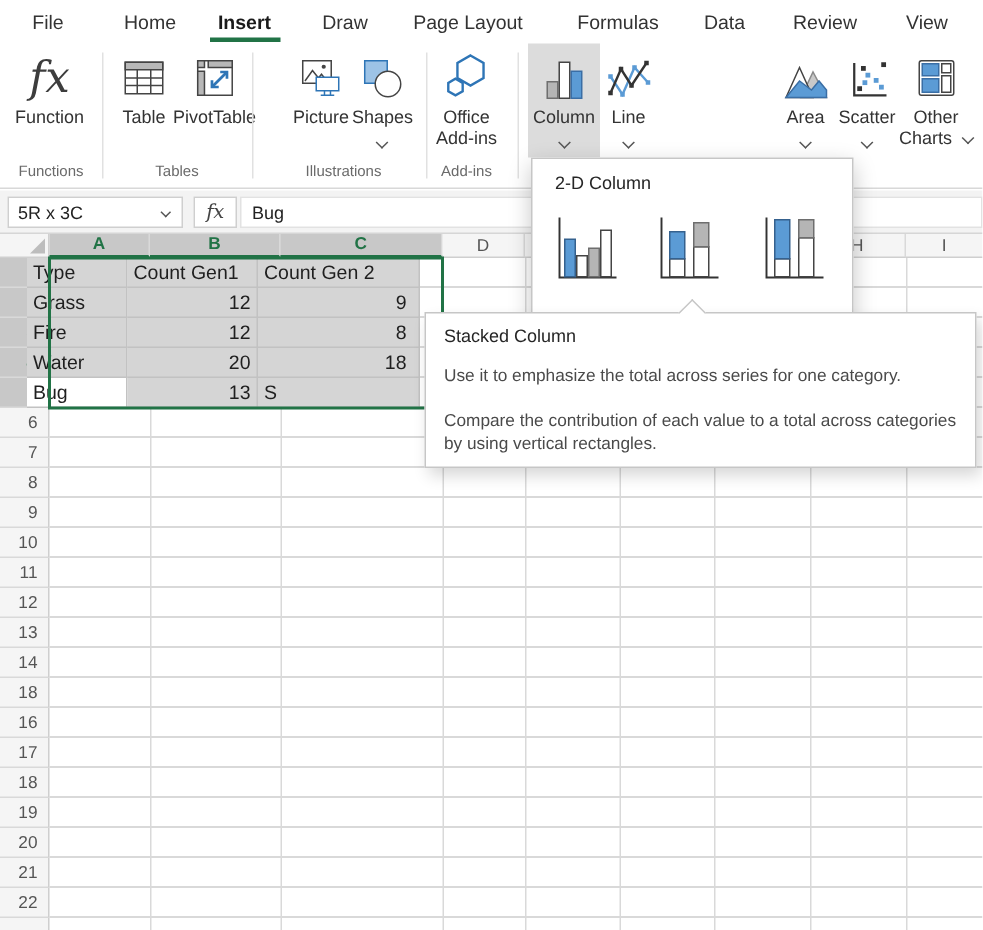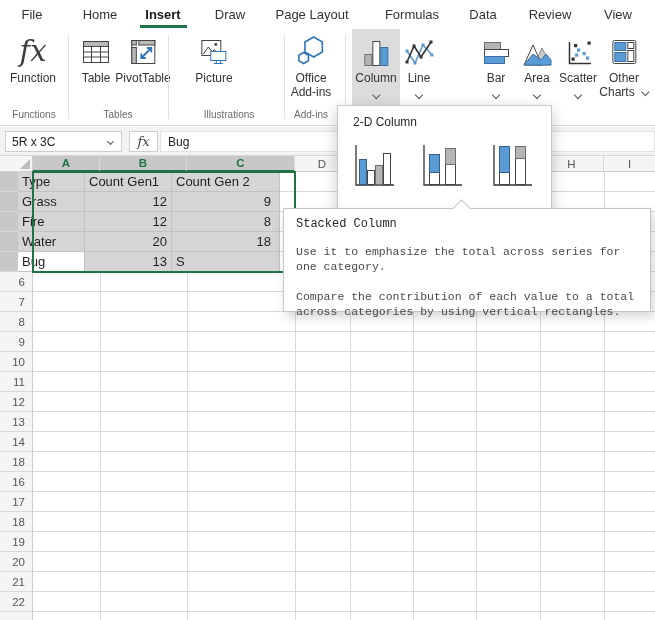--- a/index.html
+++ b/index.html
@@ -65,29 +65,29 @@
   .cell { height:20px; line-height:19px; font-size:13px; color:#1f1f1f; background:#d5d5d5;
           border-right:1px solid #c2c2c2; border-bottom:1px solid #c2c2c2; padding:0 4px;
           overflow:hidden; white-space:nowrap; }
   .w-a { width:67px; } .w-b { width:87px; } .w-c { width:108px; }
   .cell.num { text-align:right; }
   .cell.active { background:#fff; }
   .selbox { position:absolute; left:32px; top:15px; width:264px; height:102px;
             border:2px solid #217346; pointer-events:none; z-index:2; }
 
   
-  .dropdown { position:absolute; left:337px; top:105px; width:215px; height:115px; background:#fff;
+  .dropdown { position:absolute; left:354px; top:105px; width:215px; height:115px; background:#fff;
               border:1px solid #c6c6c6; box-shadow:0 5px 14px rgba(0,0,0,.22); z-index:5; }
   .dd-title { position:absolute; left:15px; top:9px; font-size:12px; color:#262626; }
   .thumb { position:absolute; top:33px; width:48px; height:54px; cursor:default; }
 
   
   .tooltip { position:absolute; left:283px; top:208px; width:368px; height:104px; background:#fff;
              border:1px solid #c6c6c6; box-shadow:3px 5px 10px rgba(0,0,0,.16); z-index:6;
-             padding:8px 12px; font-size:11.5px; color:#4a4a4a;font-family:Liberation Mono, monospace; }
+             padding:8px 12px; font-size:11.5px; color:#4a4a4a; }
   .tt-title { color:#262626; font-size:12px; margin-bottom:13px; }
   .tt-p { line-height:15px; }
   .tt-p + .tt-p { margin-top:15px; }
   .caret { position:absolute; left:455px; top:202px; width:13px; height:13px; background:#fff;
            border-left:1px solid #c6c6c6; border-top:1px solid #c6c6c6; transform:rotate(45deg); z-index:7; }
 </style>
 </head>
 <body>
 
 <div class="app">
@@ -165,20 +165,30 @@
       <span class="icon">
         <svg width="32" height="32" viewBox="0 0 32 32">
           <rect x="3.5" y="4.5" width="19" height="15" fill="#fff" stroke="#444"></rect>
           <circle cx="17.5" cy="8.5" r="1.4" fill="#444"></circle>
           <path d="M5 18 L10 11 L14 16 L16 13.5 L18 16" stroke="#444" fill="none"></path>
           <rect x="12.5" y="15.5" width="15" height="9" fill="#fff" stroke="#2E75B6"></rect>
           <path d="M18 24.5 V27 M22 24.5 V27 M15.5 27.5 H24.5" stroke="#2E75B6" fill="none"></path>
         </svg>
       </span>
       <span class="rlabel">Picture</span>
+    </div>
+    <div class="rbtn" style="left:255px">
+      <span class="icon">
+        <svg width="30" height="30" viewBox="0 0 30 30">
+          <rect x="3.5" y="2.5" width="15" height="15" fill="#9DC3E6" stroke="#2E75B6"></rect>
+          <circle cx="19" cy="18" r="8.5" fill="#fff" stroke="#444"></circle>
+        </svg>
+      </span>
+      <span class="rlabel">Shapes</span>
+      <span class="chev-slot"><span class="chev"></span></span>
     </div>
     <div class="grouplabel" style="left:229px">Illustrations</div>
     <div class="sep" style="left:284px"></div>
 
     <div class="rbtn" style="left:311px">
       <span class="icon">
         <svg width="34" height="34" viewBox="0 0 34 34">
           <polygon points="20,3 28.7,8 28.7,18 20,23 11.3,18 11.3,8" fill="#fff" stroke="#2E75B6" stroke-width="1.6"></polygon>
           <polygon points="10,18.5 14.8,21.3 14.8,26.8 10,29.5 5.2,26.8 5.2,21.3" fill="#fff" stroke="#2E75B6" stroke-width="1.6"></polygon>
         </svg>
@@ -211,31 +221,20 @@
             <rect x="25.5" y="2.5" width="3" height="3" fill="#333"></rect>
           <rect x="1.5" y="11.5" width="3" height="3" fill="#5B9BD5"></rect>
             <rect x="9.5" y="23.5" width="3" height="3" fill="#5B9BD5"></rect>
           <rect x="17.5" y="5.5" width="3" height="3" fill="#5B9BD5"></rect>
             <rect x="26.5" y="15.5" width="3" height="3" fill="#5B9BD5"></rect>
         </svg>
       </span>
       <span class="rlabel">Line</span>
       <span class="chev-slot"><span class="chev"></span></span>
     </div>
-    <div class="rbtn" style="left:496px">
-      <span class="icon">
-        <svg width="30" height="30" viewBox="0 0 30 30">
-          <rect x="3.5" y="4.5" width="16" height="7" fill="#b5b5b5" stroke="#6e6e6e"></rect>
-          <rect x="3.5" y="11.5" width="24" height="7" fill="#fff" stroke="#444"></rect>
-          <rect x="3.5" y="18.5" width="20" height="7" fill="#5B9BD5" stroke="#3a6ea5"></rect>
-        </svg>
-      </span>
-      <span class="rlabel">Bar</span>
-      <span class="chev-slot"><span class="chev"></span></span>
-    </div>
     <div class="rbtn" style="left:537px">
       <span class="icon">
         <svg width="30" height="30" viewBox="0 0 30 30">
           <path d="M12 27 L20 10 L29 27 Z" fill="#c9c9c9" stroke="#8a8a8a"></path>
           <path d="M2 27 L11 7 L20 27 Z" fill="#fff" stroke="#444"></path>
           <path d="M2 27 L11 16 L19 22 L24 16 L29 22 L29 27 Z" fill="#5B9BD5" stroke="#3a6ea5"></path>
         </svg>
       </span>
       <span class="rlabel">Area</span>
       <span class="chev-slot"><span class="chev"></span></span>

